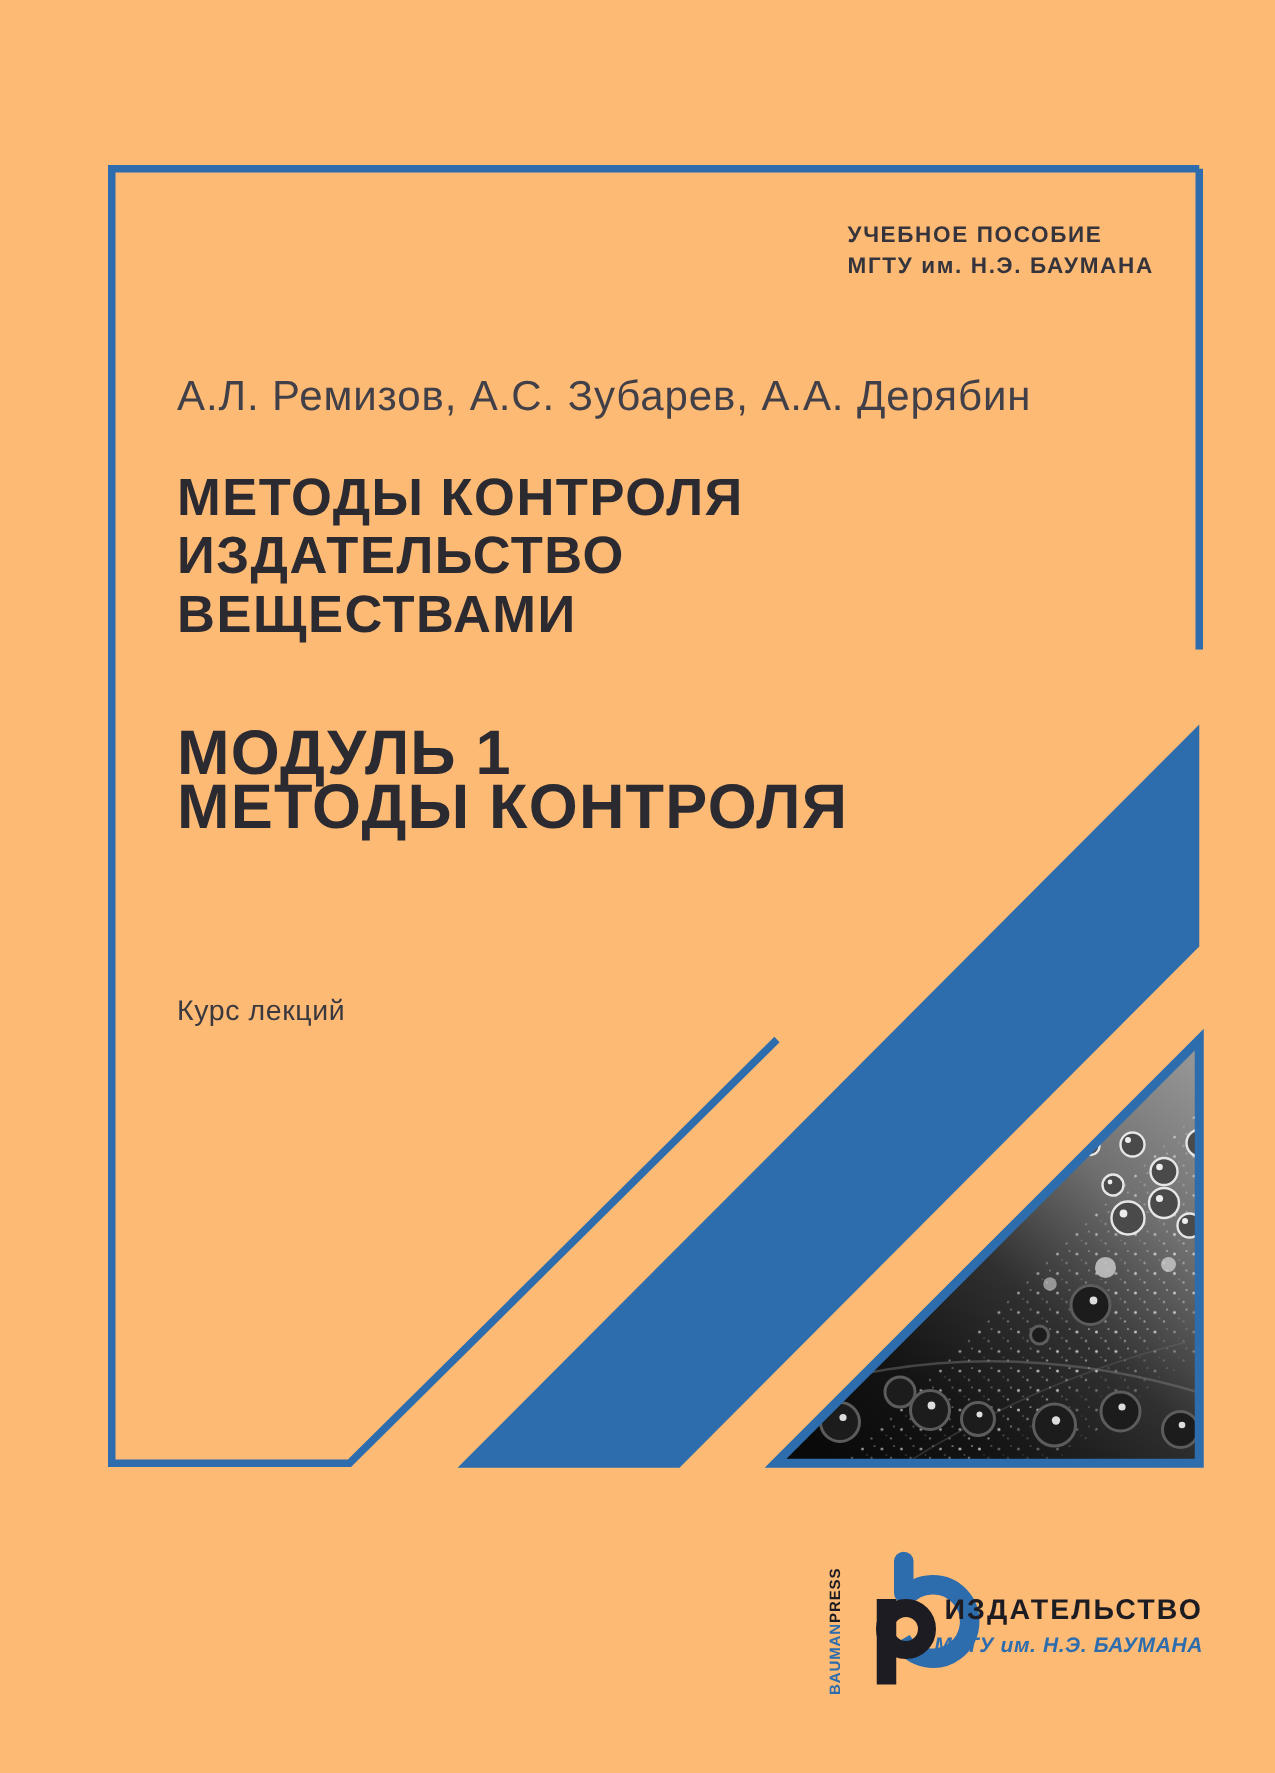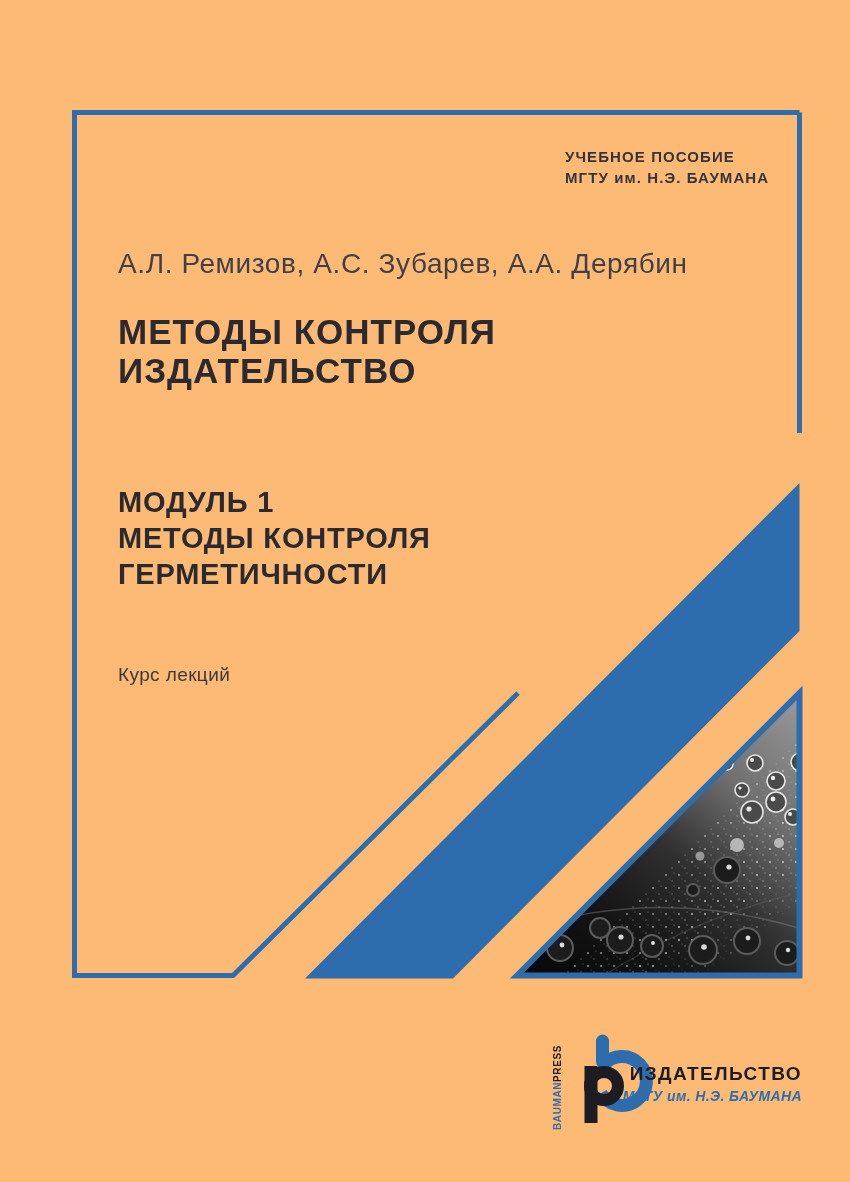--- a/index.html
+++ b/index.html
@@ -23,21 +23,21 @@
     font-size:28px;font-weight:normal;
     letter-spacing:0.6px;color:#413f47;
   }
   .title{
     left:118px;top:312px;
     font-size:35px;font-weight:bold;line-height:39px;
     letter-spacing:1px;color:#2b2a31;
   }
   .module{
     left:118px;top:484px;
-    font-size:29px;font-weight:bold;line-height:36px;
+    font-size:42px;font-weight:bold;line-height:36px;
     letter-spacing:0.8px;color:#2b2a31;
   }
   .subtitle{
     left:118px;top:664px;
     font-size:19px;font-weight:normal;
     letter-spacing:0.4px;color:#3a393f;
   }
   .press-vertical{
     left:552px;top:1130px;width:90px;height:14px;
     transform:rotate(-90deg);transform-origin:0 0;
@@ -160,26 +160,26 @@
   <div class="txt imprint">
     <div>УЧЕБНОЕ ПОСОБИЕ</div>
     <div>МГТУ им. Н.Э. БАУМАНА</div>
   </div>
 
   <div class="txt authors">А.Л. Ремизов, А.С. Зубарев, А.А. Дерябин</div>
 
   <div class="txt title">
     <div>МЕТОДЫ КОНТРОЛЯ</div>
     <div>ИЗДАТЕЛЬСТВО</div>
+    <div>ВЕЩЕСТВАМИ</div>
   </div>
 
   <div class="txt module">
     <div>МОДУЛЬ 1</div>
     <div>МЕТОДЫ КОНТРОЛЯ</div>
-    <div>ГЕРМЕТИЧНОСТИ</div>
   </div>
 
   <div class="txt subtitle">Курс лекций</div>
 
   <div class="txt press-vertical">
     <span class="b1">BAUMAN</span><span class="b2">PRESS</span>
   </div>
   <div class="txt pub-name">ИЗДАТЕЛЬСТВО</div>
   <div class="txt pub-org">МГТУ им. Н.Э. БАУМАНА</div>
 

